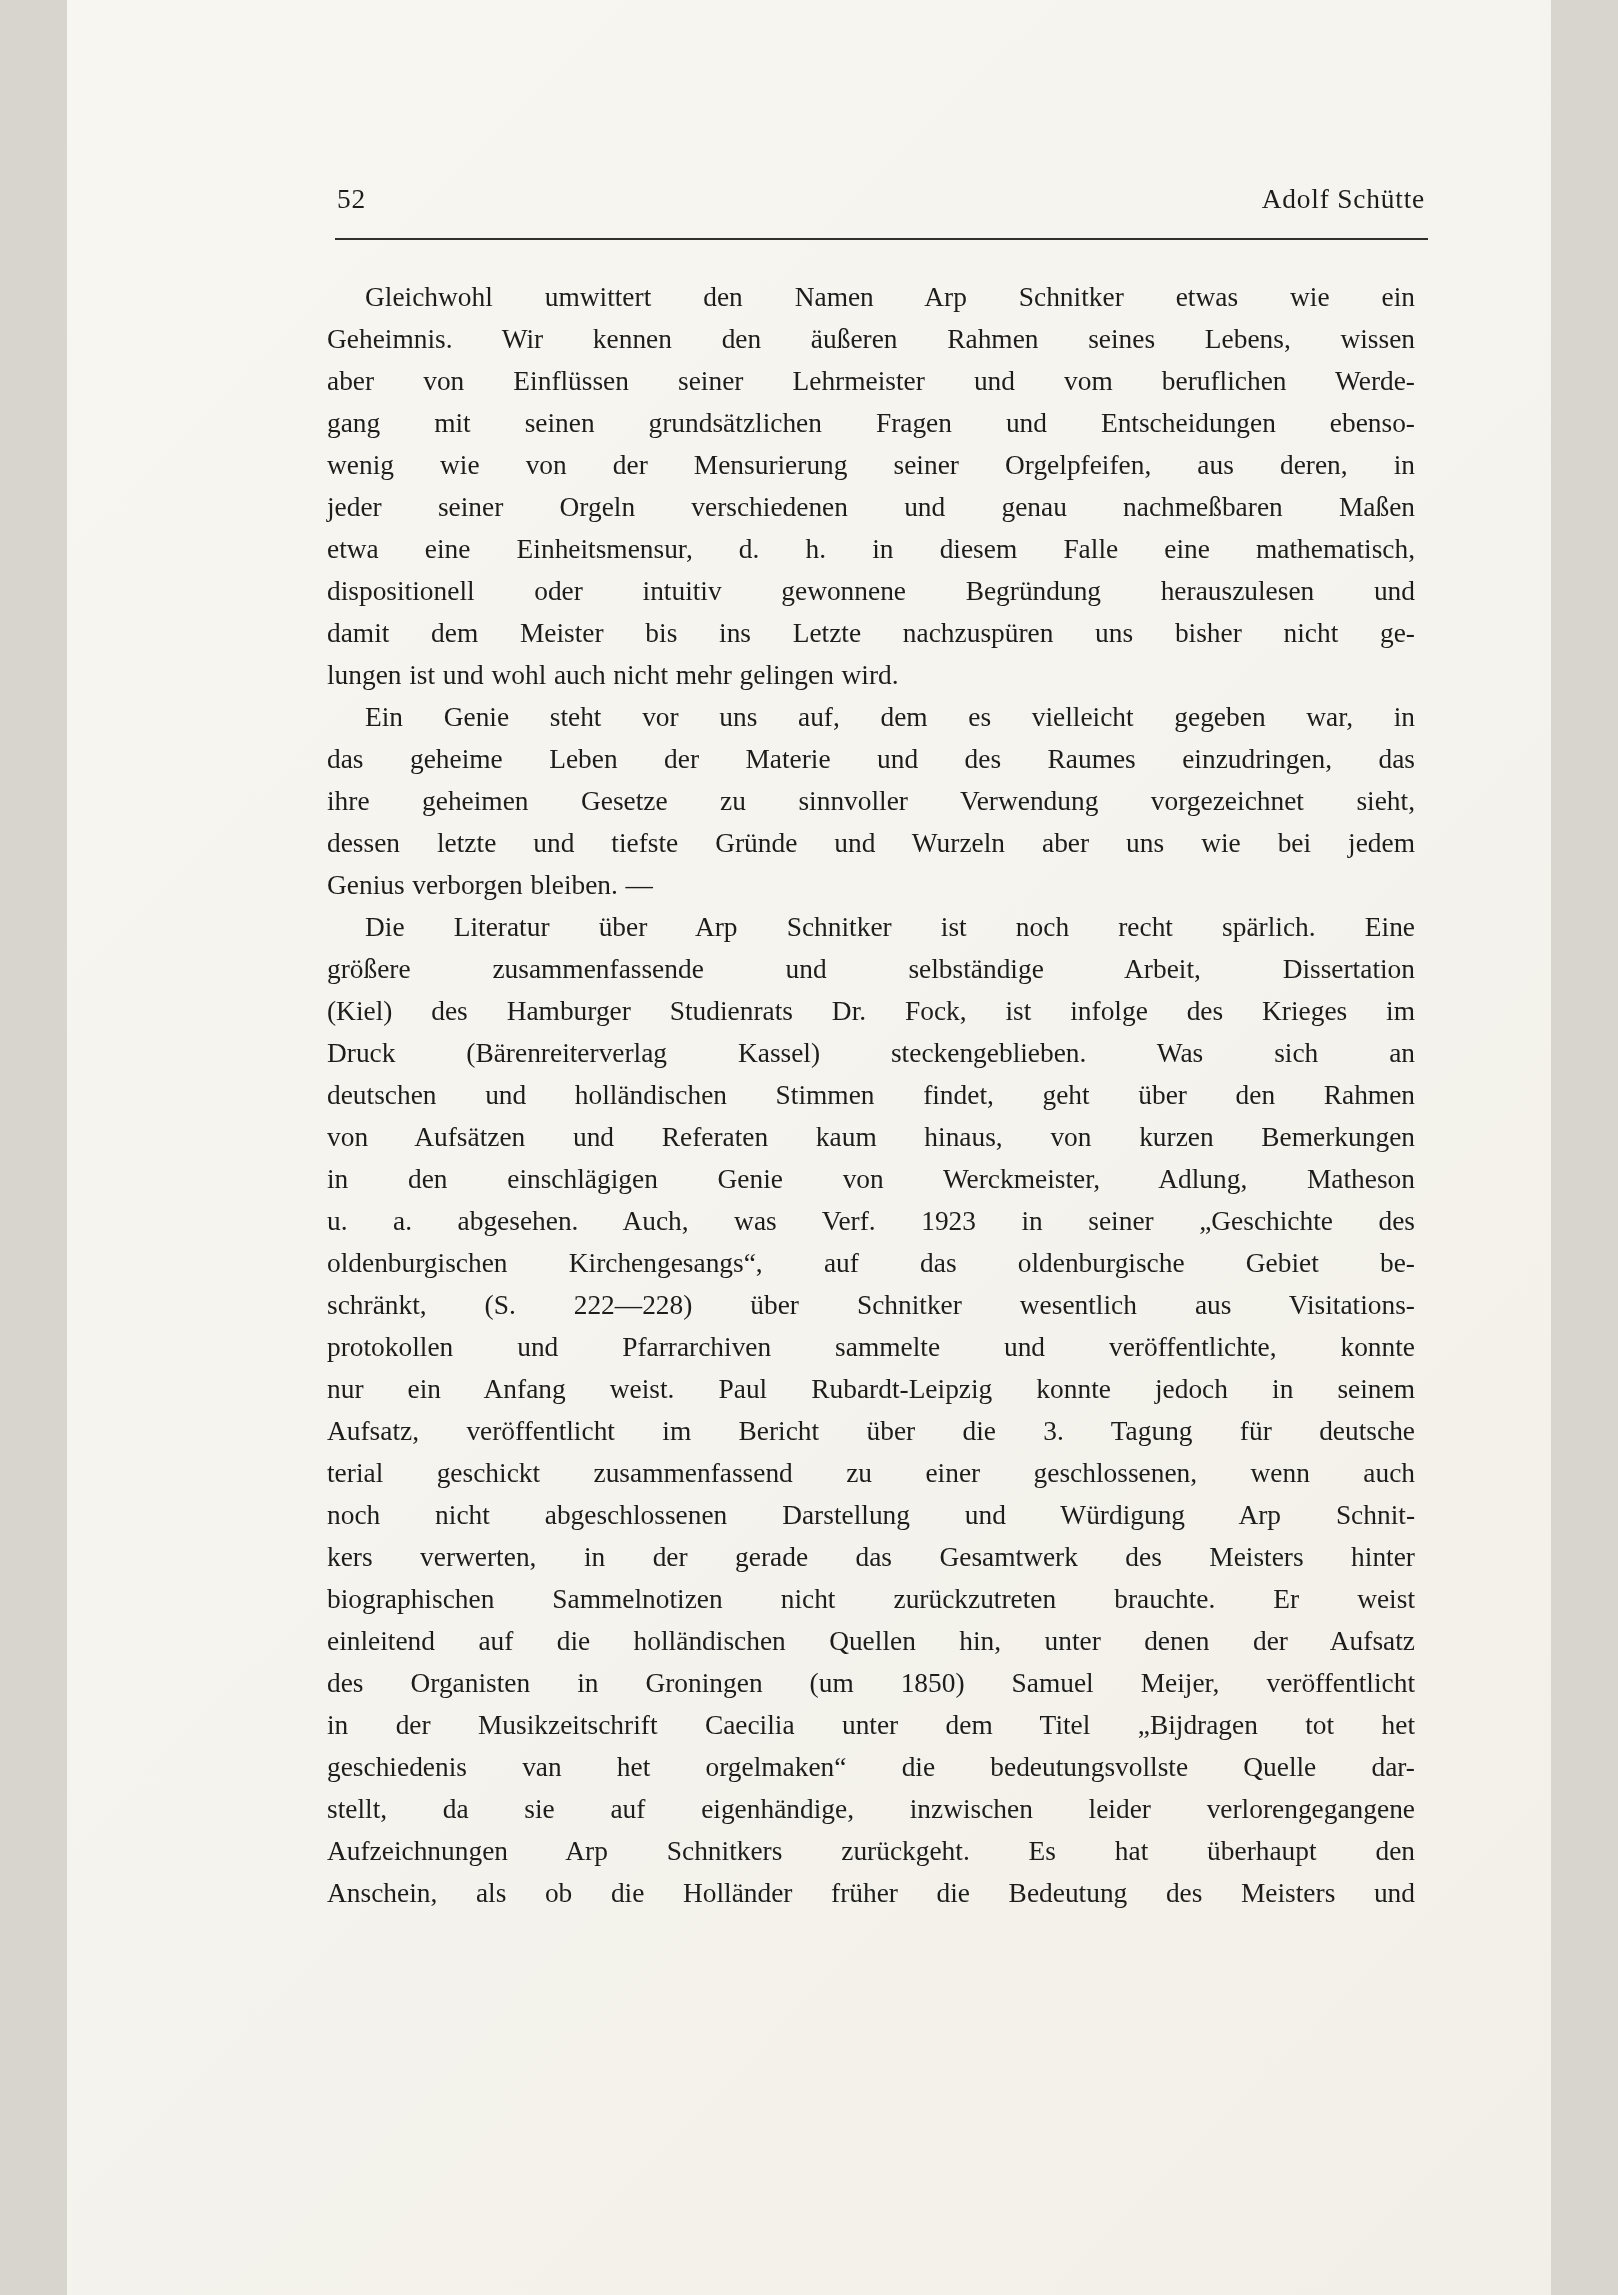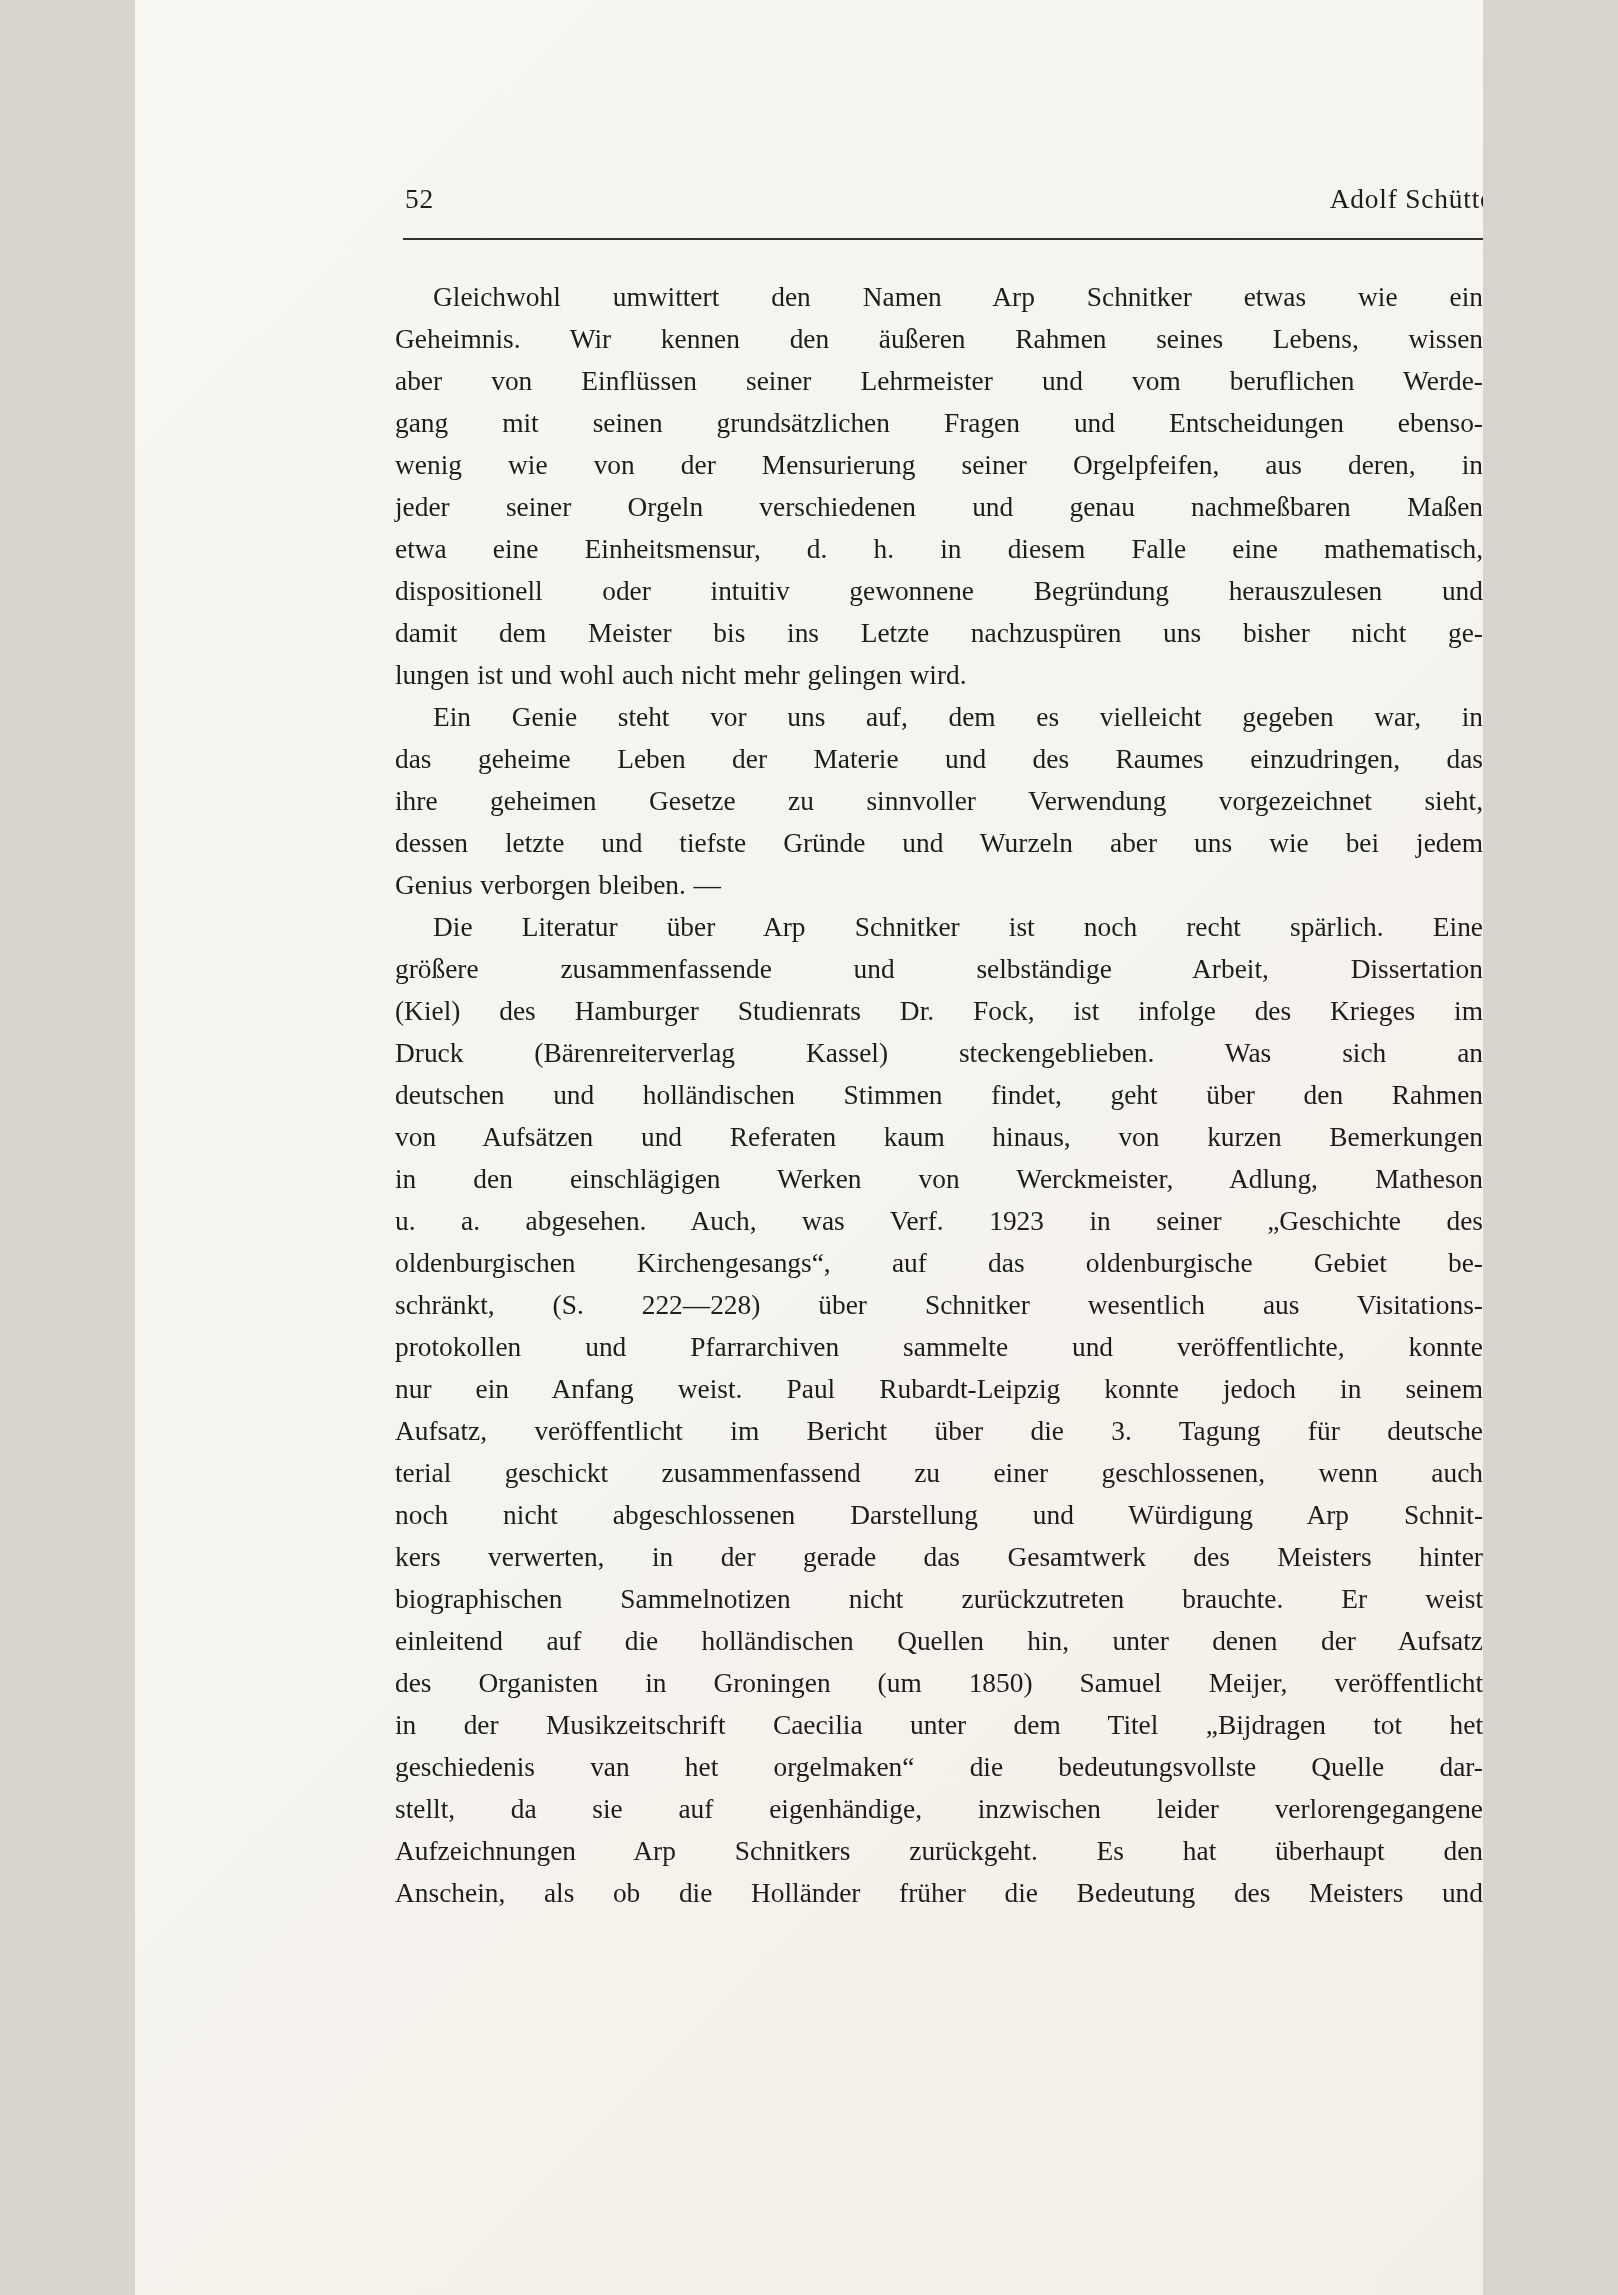--- a/index.html
+++ b/index.html
@@ -2,21 +2,21 @@
 <html style="font-size:13.3px"><head>
 <meta charset="utf-8">
 <style>
   html, body {
     margin: 0;
     padding: 0;
     background: #d8d5cf;
   }
   .page {
     position: relative;
-    width: 1348px;
+    width: 1484px;
     height: 2295px;
     margin: 0 auto;
     background: linear-gradient(135deg, #f8f6f1 0%, #f5f3ed 55%, #f2efe8 100%);
     color: #1e1d1b;
     font-family: "Liberation Serif", "DejaVu Serif", serif;
     overflow: hidden;
   }
   .header {
     position: absolute;
     top: 181px;
@@ -90,21 +90,21 @@
       <div class="line">das geheime Leben der Materie und des Raumes einzudringen, das</div>
       <div class="line">ihre geheimen Gesetze zu sinnvoller Verwendung vorgezeichnet sieht,</div>
       <div class="line">dessen letzte und tiefste Gründe und Wurzeln aber uns wie bei jedem</div>
       <div class="line last">Genius verborgen bleiben. —</div>
       <div class="line indent">Die Literatur über Arp Schnitker ist noch recht spärlich. Eine</div>
       <div class="line">größere zusammenfassende und selbständige Arbeit, Dissertation</div>
       <div class="line">(Kiel) des Hamburger Studienrats Dr. Fock, ist infolge des Krieges im</div>
       <div class="line">Druck (Bärenreiterverlag Kassel) steckengeblieben. Was sich an</div>
       <div class="line">deutschen und holländischen Stimmen findet, geht über den Rahmen</div>
       <div class="line">von Aufsätzen und Referaten kaum hinaus, von kurzen Bemerkungen</div>
-      <div class="line">in den einschlägigen Werken von Werckmeister, Adlung, Matheson</div>
+      <div class="line">in den einschlägigen Genie von Werckmeister, Adlung, Matheson</div>
       <div class="line">u. a. abgesehen. Auch, was Verf. 1923 in seiner „Geschichte des</div>
       <div class="line">oldenburgischen Kirchengesangs“, auf das oldenburgische Gebiet be-</div>
       <div class="line">schränkt, (S. 222—228) über Schnitker wesentlich aus Visitations-</div>
       <div class="line">protokollen und Pfarrarchiven sammelte und veröffentlichte, konnte</div>
       <div class="line">nur ein Anfang weist. Paul Rubardt-Leipzig konnte jedoch in seinem</div>
       <div class="line">Aufsatz, veröffentlicht im Bericht über die 3. Tagung für deutsche</div>
       <div class="line">terial geschickt zusammenfassend zu einer geschlossenen, wenn auch</div>
       <div class="line">noch nicht abgeschlossenen Darstellung und Würdigung Arp Schnit-</div>
       <div class="line">kers verwerten, in der gerade das Gesamtwerk des Meisters hinter</div>
       <div class="line">biographischen Sammelnotizen nicht zurückzutreten brauchte. Er weist</div>

